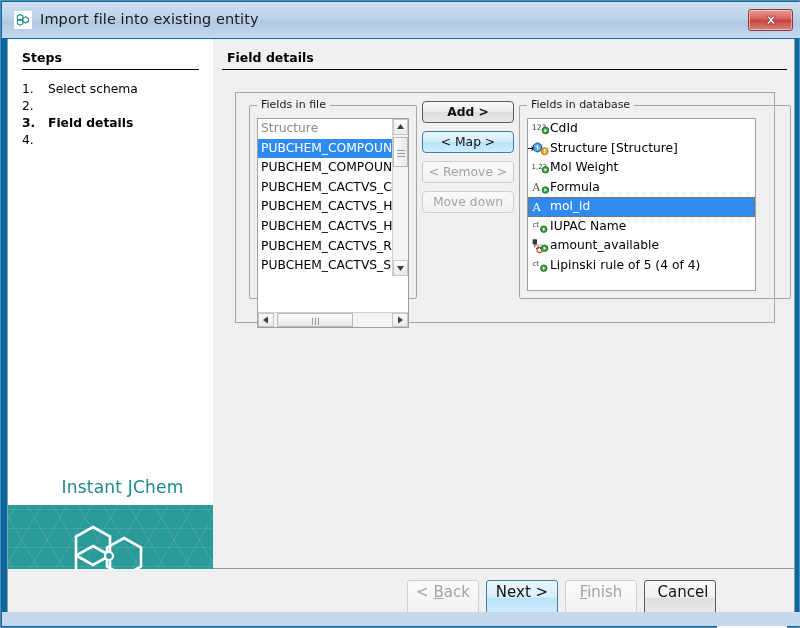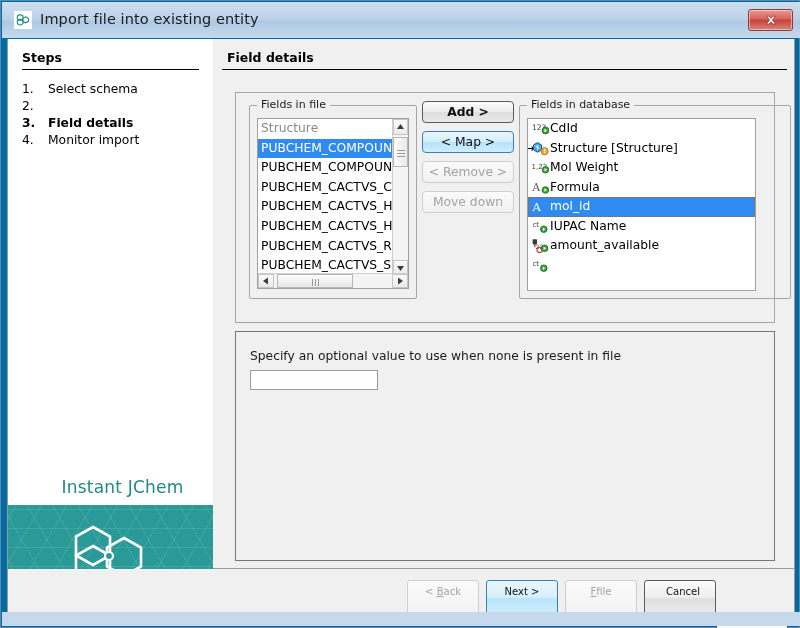--- a/index.html
+++ b/index.html
@@ -182,21 +182,21 @@
     white-space: nowrap;
   }
 
   #group-file  { left: 13px;  top: 12px;  width: 168px; height: 194px; }
   #group-db    { left: 283px; top: 12px;  width: 272px; height: 194px; }
 
   
   #file-list-wrap {
     position: absolute;
     left: 7px; top: 12px;
-    width: 152px; height: 171px;
+    width: 152px; height: 210px;
     border: 1px solid #a0a0a0;
     background: #ffffff;
     box-sizing: border-box;
     overflow: hidden;
   }
   #file-list {
     position: absolute;
     left: 0; top: 0;
     width: 136px; height: 157px;
     overflow: hidden;
@@ -383,21 +383,21 @@
     width: 788px; height: 44px;
     background: #f0f0f0;
     border: 1px solid #999999;
     border-top: none;
     box-sizing: border-box;
   }
   .footbtn {
     position: absolute;
     top: 11px;
     height: 36px;
-    font-size: 10px;
+    font-size: 15px;
     line-height: 22px;
     text-align: center;
     border-radius: 3px;
     box-sizing: border-box;
     border: 1px solid #9f9f9f;
     background: linear-gradient(to bottom,#fcfcfc 0%,#f1f1f1 48%,#e3e3e3 52%,#ededed 100%);
     color: #111;
     cursor: pointer;
     white-space: nowrap;
   }
@@ -466,21 +466,20 @@
         </div>
         <div class="step-row">
           <span class="step-num">2.</span>
         </div>
         <div class="step-row current">
           <span class="step-num">3.</span>
           <span class="step-label">Field details</span>
         </div>
         <div class="step-row">
           <span class="step-num">4.</span>
-          <span class="step-label">Monitor import</span>
         </div>
       </div>
 
       <div id="brand-name">Instant JChem</div>
       <div id="brand-panel">
         <svg width="80" height="66" viewBox="0 0 80 66">
           <g fill="none" stroke="#ffffff" stroke-width="2.6">
             <polygon points="22,4 39,13.5 39,32.5 22,42 5,32.5 5,13.5"></polygon>
             <polygon points="22,23 39,32.5 39,51.5 22,61 5,51.5 5,32.5"></polygon>
             <polygon points="53,15 70,24.5 70,43.5 53,53 36,43.5 36,24.5"></polygon>
@@ -645,44 +644,41 @@
             </div>
 
             <div class="db-item">
               <span class="db-icon">
                 <svg width="17" height="16" viewBox="0 0 17 16">
                   <text x="0.4" y="8.4" font-family="DejaVu Sans, sans-serif" font-size="7" fill="#3a3a3a">ct</text>
                   <circle cx="11.8" cy="10.2" r="3.3" fill="#3aa13a" stroke="#1d6a1d" stroke-width="0.8"></circle>
                   <path d="M10.8 8.5 L13.4 10.2 L10.8 11.9 Z" fill="#ffffff"></path>
                 </svg>
               </span>
+              <span>Lipinski rule of 5 (4 of 4)</span>
             </div>
 
           </div>
         </div>
 
       </div>
 
-      <div id="options-panel">
-        <div id="optional-label">Specify an optional value to use when none is present in file</div>
-        <input id="optional-input" type="text" placeholder="" value="" style="">
-      </div>
 
     </div>
   </div>
 
   <div id="footer">
     <div class="footbtn disabled" id="btn-back">
       <span>&lt; </span><span class="mn">B</span><span>ack</span>
     </div>
     <div class="footbtn focused" id="btn-next">
       <span>Next &gt;</span>
     </div>
     <div class="footbtn disabled" id="btn-finish">
-      <span class="mn">F</span><span>file</span>
+      <span class="mn">F</span><span>inish</span>
     </div>
     <div class="footbtn strong" id="btn-cancel">
       <span>Cancel</span>
     </div>
     <div class="footbtn strong" id="btn-help">
       <span class="mn">H</span><span>elp</span>
     </div>
   </div>
 
   <div id="bottom-strip"></div>

